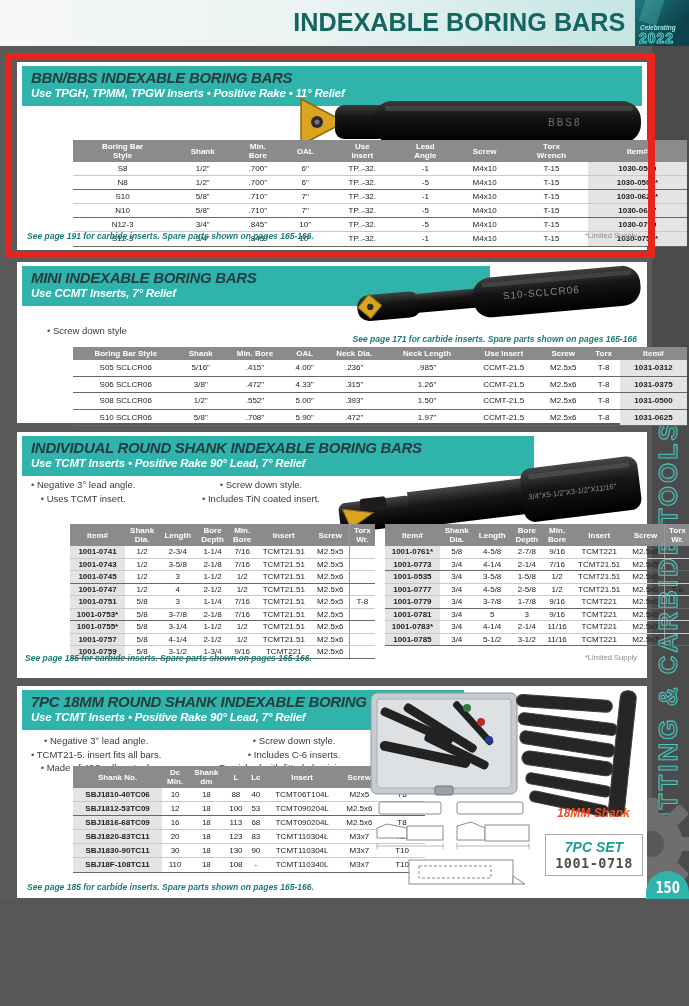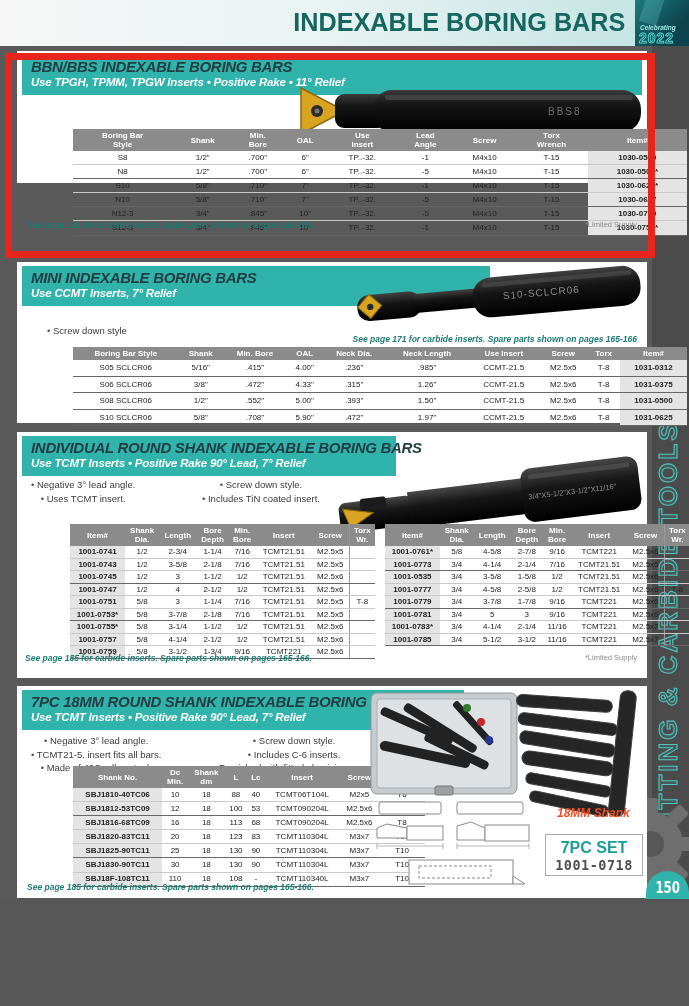--- a/index.html
+++ b/index.html
@@ -28,31 +28,31 @@
   .gear{position:absolute;left:605px;top:798px;z-index:2;}
   .pageno{position:absolute;left:646px;top:871px;width:43px;height:28px;z-index:4;
        background:#2fb3ab;border-radius:22px 22px 0 0;color:#fff;text-align:center;}
   .pageno span{display:inline-block;margin-top:8px;font-size:15px;font-weight:bold;
        font-family:"DejaVu Sans",sans-serif;transform:scaleX(.78);}
   
   .red-box{position:absolute;left:5px;top:53px;width:650px;height:205px;z-index:6;
        border:7px solid #e8251d;box-sizing:border-box;pointer-events:none;}
   
   .panel{position:absolute;left:17px;width:630px;background:#fff;z-index:3;}
-  .p1{top:51px;height:132px;}
+  .p1{top:62px;height:188px;}
   .p2{top:262px;height:161px;}
   .p3{top:432px;height:246px;}
   .p4{top:686px;height:212px;}
   .band{position:absolute;left:5px;top:4px;height:40px;background:#2fb3ab;
         box-sizing:border-box;padding:3px 0 0 9px;}
   .band .t{font-size:15px;font-weight:800;font-style:italic;color:#243d42;
         letter-spacing:-.3px;line-height:17px;white-space:nowrap;}
   .band .s{font-size:11.5px;font-weight:800;font-style:italic;color:#fff;
         letter-spacing:-.2px;line-height:15px;white-space:nowrap;}
-  .b1{width:620px;} .b2{width:468px;} .b3{width:374px;} .b4{width:442px;}
+  .b1{width:620px;} .b2{width:468px;} .b3{width:512px;} .b4{width:442px;}
   .bullets{position:absolute;font-size:9.5px;color:#3a3a3a;line-height:13.5px;text-align:center;}
   .bullets div:before{content:"•  ";color:#555;}
   .note{font-size:8.5px;font-weight:bold;font-style:italic;color:#1b7a74;}
   .limited{font-size:7.5px;color:#8a8a8a;}
   .foot{position:absolute;display:flex;justify-content:space-between;}
   
   .tblwrap table{border-collapse:collapse;width:100%;color:#222;margin-left:48px;}
   .tblwrap th{background:#8b8b8b;color:#fff;font-size:8px;font-weight:bold;
         text-align:center;white-space:pre-line;line-height:9px;padding:2px 2px;vertical-align:middle;}
   .tblwrap td{font-size:8px;text-align:center;line-height:9.5px;padding:1px 2px;
@@ -79,21 +79,21 @@
   .p1 .photo{left:276px;top:30px;}
   .p2 .photo{left:328px;top:-2px;transform:rotate(-5deg);}
   .p3 .photo{left:312px;top:0px;transform:rotate(-7deg);transform-origin:right center;}
   .case{position:absolute;left:352px;top:2px;}
   .fan{position:absolute;left:498px;top:0px;}
   .draw{position:absolute;left:356px;top:112px;}
   .shank-label{position:absolute;left:540px;top:120px;font-size:12px;font-weight:bold;
         font-style:italic;color:#f04e23;}
   .setbox{position:absolute;left:528px;top:148px;width:98px;height:42px;background:#fff;
         border:1px solid #aaa;text-align:center;box-sizing:border-box;}
-  .setbox .a{font-size:16px;font-weight:bold;color:#1b9e96;margin-top:4px;}
+  .setbox .a{font-size:14px;font-weight:bold;font-style:italic;color:#1b9e96;margin-top:4px;}
   .setbox .b{font-size:13.5px;font-weight:bold;color:#4f4f4f;letter-spacing:.5px;
         font-family:"DejaVu Sans Mono",monospace;}
 </style>
 </head>
 <body>
 
 <div class="page">
 
   <div class="hdr">
     <div class="hdr-title">INDEXABLE BORING BARS</div>
@@ -655,30 +655,20 @@
               <td>TCMT090204L</td>
               <td>M2.5x6</td>
               <td>T8</td>
             </tr>
             <tr>
               <td class="em">SBJ1820-83TC11</td>
               <td>20</td>
               <td>18</td>
               <td>123</td>
               <td>83</td>
-              <td>TCMT110304L</td>
-              <td>M3x7</td>
-              <td>T10</td>
-            </tr>
-            <tr class="group-end">
-              <td class="em">SBJ1825-90TC11</td>
-              <td>25</td>
-              <td>18</td>
-              <td>130</td>
-              <td>90</td>
               <td>TCMT110304L</td>
               <td>M3x7</td>
               <td>T10</td>
             </tr>
             <tr>
               <td class="em">SBJ1830-90TC11</td>
               <td>30</td>
               <td>18</td>
               <td>130</td>
               <td>90</td>

